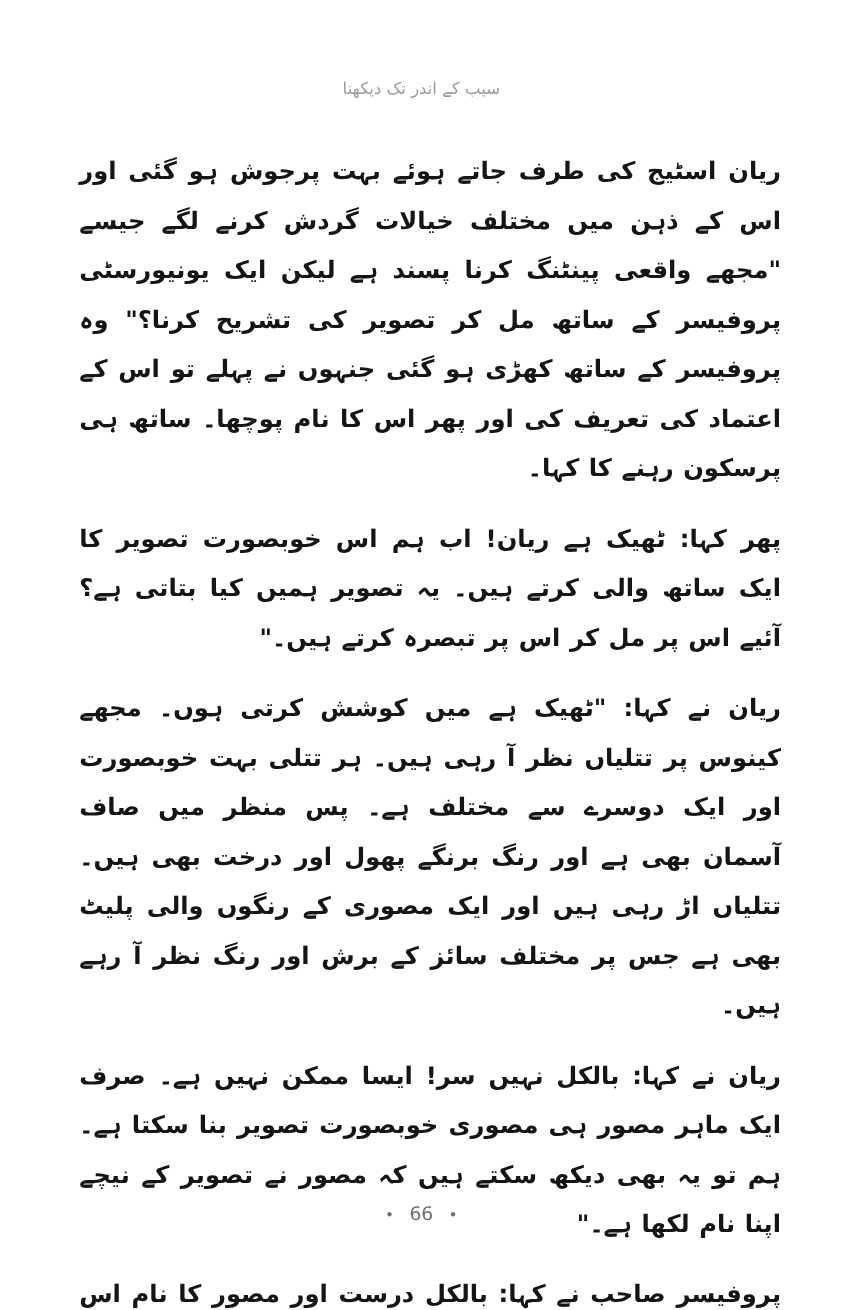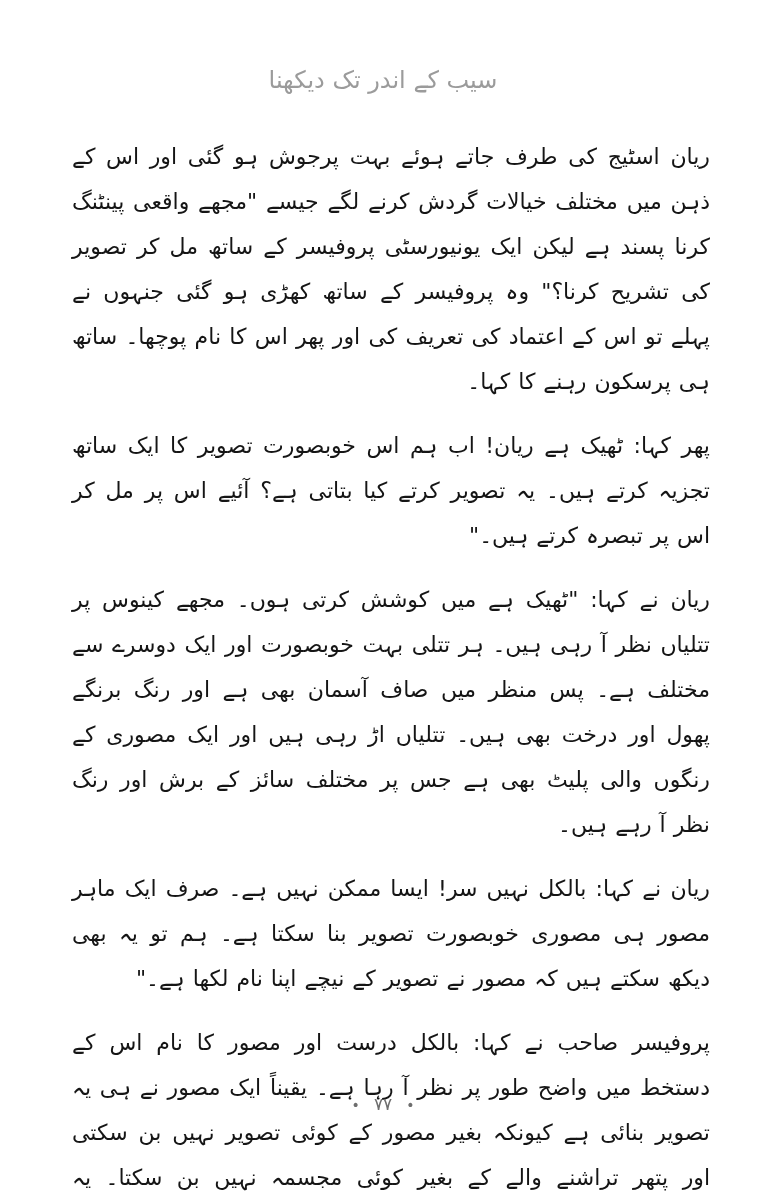--- a/index.html
+++ b/index.html
@@ -14,40 +14,41 @@
     background: #ffffff;
     box-sizing: border-box;
     padding: 66px 56px 0 56px;
     font-family: "DejaVu Sans", sans-serif;
     overflow: hidden;
   }
   .chapter-title {
     direction: rtl;
     text-align: center;
     color: #9b9b9b;
-    font-size: 24px;
+    font-size: 15px;
     line-height: 28px;
     margin: 0 0 40px 0;
     letter-spacing: 0.5px;
   }
   .content {
     direction: rtl;
   }
   .content p {
     direction: rtl;
     unicode-bidi: embed;
     text-align: justify;
     text-justify: inter-word;
     -moz-text-align-last: right;
     text-align-last: right;
     font-size: 22px;
     line-height: 45px;
     color: #151515;
     margin: 0 0 19px 16px;
     word-spacing: 1px;
+    font-weight: bold;
   }
   .page-footer {
     position: absolute;
     left: 0;
     top: 1096px;
     width: 100%;
     display: flex;
     justify-content: center;
     align-items: center;
     gap: 14px;
@@ -65,25 +66,25 @@
 </style>
 </head>
 <body>
 
 <div class="page">
 
   <div class="chapter-title">سیب کے اندر تک  دیکھنا</div>
 
   <div class="content">
     <p>ریان اسٹیج کی طرف جاتے ہوئے بہت پرجوش ہو گئی اور اس کے ذہن میں مختلف خیالات گردش کرنے لگے جیسے "مجھے واقعی پینٹنگ کرنا پسند ہے لیکن ایک یونیورسٹی پروفیسر کے ساتھ مل کر تصویر کی تشریح کرنا؟" وہ پروفیسر کے ساتھ کھڑی ہو گئی جنہوں نے پہلے تو اس کے اعتماد کی تعریف کی اور پھر اس کا نام پوچھا۔ ساتھ ہی پرسکون رہنے کا کہا۔</p>
-    <p>پھر کہا: ٹھیک ہے  ریان! اب ہم اس خوبصورت تصویر کا ایک ساتھ تجزیہ کرتے ہیں۔ یہ تصویر کرتے کیا بتاتی ہے؟ آئیے اس پر مل کر اس پر تبصرہ کرتے ہیں۔"</p>
+    <p>پھر کہا: ٹھیک ہے  ریان! اب ہم اس خوبصورت تصویر کا ایک ساتھ والی کرتے ہیں۔ یہ تصویر ہمیں کیا بتاتی ہے؟ آئیے اس پر مل کر اس پر تبصرہ کرتے ہیں۔"</p>
     <p>ریان نے کہا: "ٹھیک ہے  میں کوشش کرتی ہوں۔ مجھے کینوس پر تتلیاں نظر آ رہی ہیں۔ ہر تتلی بہت خوبصورت اور ایک دوسرے سے مختلف ہے۔ پس منظر میں صاف آسمان بھی ہے اور رنگ برنگے پھول اور درخت بھی ہیں۔ تتلیاں اڑ رہی ہیں اور ایک مصوری کے رنگوں والی پلیٹ  بھی ہے  جس پر مختلف سائز کے برش اور رنگ نظر آ رہے ہیں۔</p>
     <p>ریان نے کہا: بالکل نہیں سر! ایسا ممکن نہیں ہے۔  صرف ایک ماہر مصور ہی مصوری خوبصورت تصویر بنا سکتا ہے۔ ہم تو یہ بھی دیکھ سکتے ہیں کہ مصور نے تصویر کے نیچے اپنا نام لکھا ہے۔"</p>
     <p>پروفیسر صاحب نے کہا: بالکل درست اور مصور کا نام اس کے دستخط میں واضح طور پر نظر آ رہا ہے۔ یقیناً ایک مصور نے ہی  یہ تصویر بنائی ہے کیونکہ بغیر مصور کے کوئی تصویر نہیں بن سکتی اور پتھر تراشنے والے کے بغیر کوئی مجسمہ نہیں بن سکتا۔ یہ خوبصورت پینٹنگ ایک ماہر مصور کے احساسات اور ہنر کا نتیجہ ہے۔ پیاری ریان! میں تم سے ایک اور سوال پوچھنا چاہتا ہوں۔ کیا تمہیں لگتا ہے کہ تصویر کے رنگ بے ترتیب ہو کر یہاں وہاں بکھر کر ان تتلیوں کی مختلف شکلیں بنا سکتے ہیں؟"</p>
   </div>
 
   <div class="page-footer">
     <span class="bullet">•</span>
-    <span class="page-number">۷۷</span>
+    <span class="page-number">66</span>
     <span class="bullet">•</span>
   </div>
 
 </div>
 
 </body></html>

